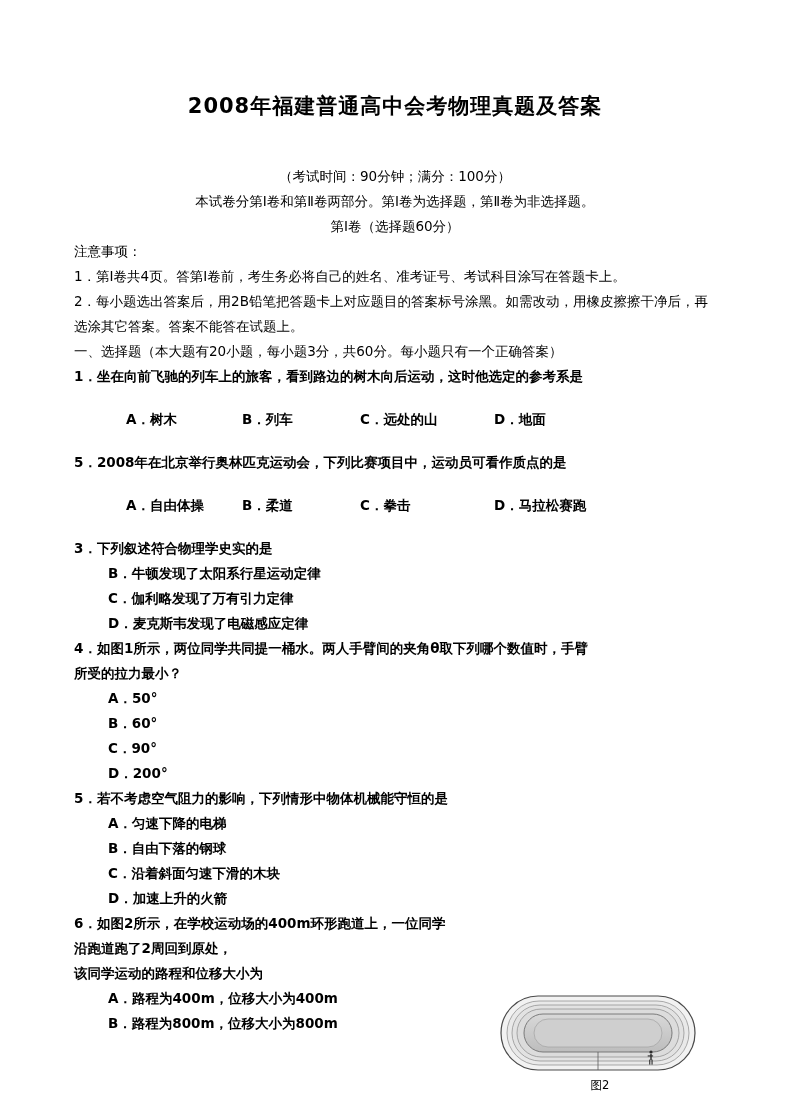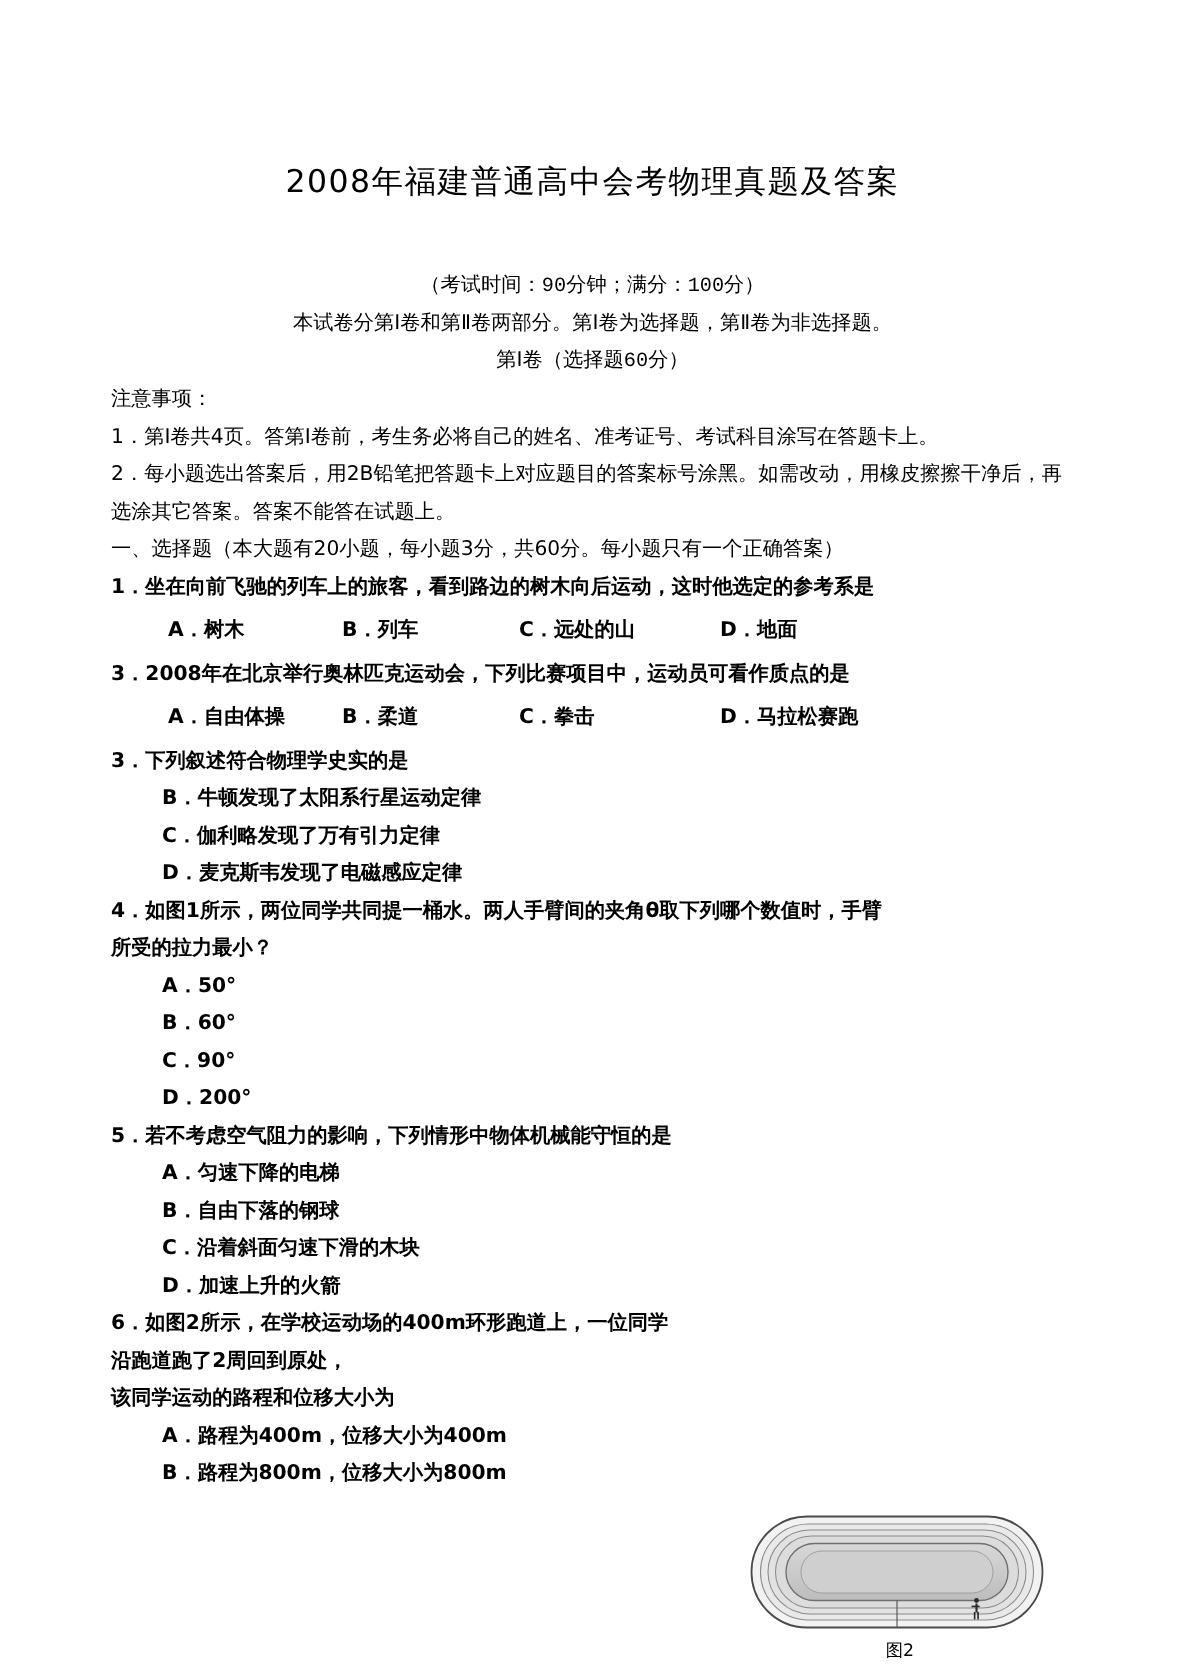--- a/index.html
+++ b/index.html
@@ -18,48 +18,47 @@
   .page {
     position: relative;
     width: 790px;
     height: 1119px;
     box-sizing: border-box;
     padding: 0 74px;
   }
   .doc-title {
     text-align: center;
     font-size: 21px;
-    font-weight: normal;
-    margin: 15px;
+    font-weight: bold;
+    margin: 0;
     padding-top: 92px;
     letter-spacing: 1px;
     font-family: "DejaVu Sans", "Liberation Sans", sans-serif;
   }
   .centerline {
     text-align: center;
     font-size: 13.5px;
     line-height: 25px;
   }
   .exam-info {
     margin-top: 44px;
-    font-family: Liberation Mono, monospace;
   }
   p.body-line {
     font-size: 13.5px;
     line-height: 25px;
     margin: 0;
     text-align: left;
   }
   .indent-opt {
     padding-left: 34px;
   }
   .opt-row {
     font-size: 13.5px;
     line-height: 25px;
-    margin: 4px;
+    margin: 18px;
     padding-left: 34px;
     white-space: pre;
   }
   .opt-col {
     display: inline-block;
   }
   .q-block {
     margin: 0;
     font-weight: bold;
   }
@@ -106,21 +105,21 @@
   <p class="body-line">2．每小题选出答案后，用2B铅笔把答题卡上对应题目的答案标号涂黑。如需改动，用橡皮擦擦干净后，再选涂其它答案。答案不能答在试题上。</p>
 
   <p class="body-line">一、选择题（本大题有20小题，每小题3分，共60分。每小题只有一个正确答案）</p>
 
   <div class="q-block">
     <p class="body-line">1．坐在向前飞驰的列车上的旅客，看到路边的树木向后运动，这时他选定的参考系是</p>
     <p class="opt-row"><span class="opt-col" style="width:116px">A．树木</span><span class="opt-col" style="width:118px">B．列车</span><span class="opt-col" style="width:134px">C．远处的山</span><span class="opt-col">D．地面</span></p>
   </div>
 
   <div class="q-block">
-    <p class="body-line">3．2008年在北京举行奥林匹克运动会，下列比赛项目中，运动员可看作质点的是</p>
+    <p class="body-line">5．2008年在北京举行奥林匹克运动会，下列比赛项目中，运动员可看作质点的是</p>
     <p class="opt-row"><span class="opt-col" style="width:116px">A．自由体操</span><span class="opt-col" style="width:118px">B．柔道</span><span class="opt-col" style="width:134px">C．拳击</span><span class="opt-col">D．马拉松赛跑</span></p>
   </div>
 
   <div class="q-block">
     <p class="body-line">3．下列叙述符合物理学史实的是</p>
     <p class="body-line indent-opt">B．牛顿发现了太阳系行星运动定律</p>
     <p class="body-line indent-opt">C．伽利略发现了万有引力定律</p>
     <p class="body-line indent-opt">D．麦克斯韦发现了电磁感应定律</p>
   </div>
 

